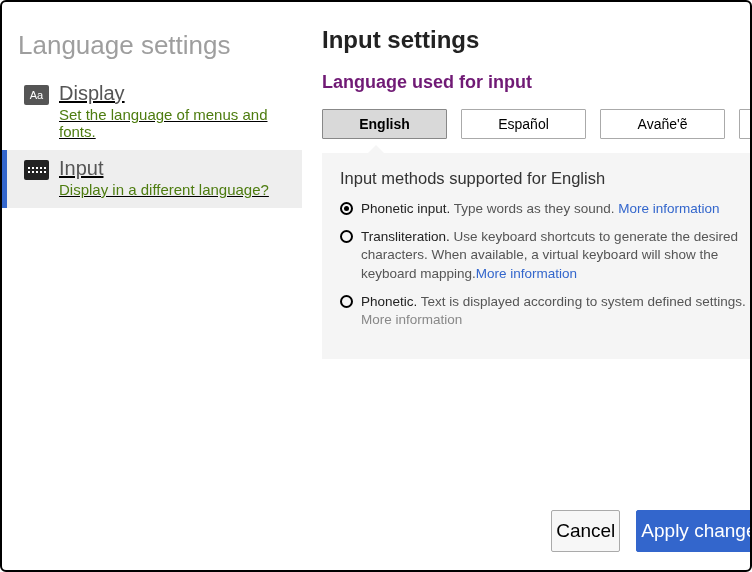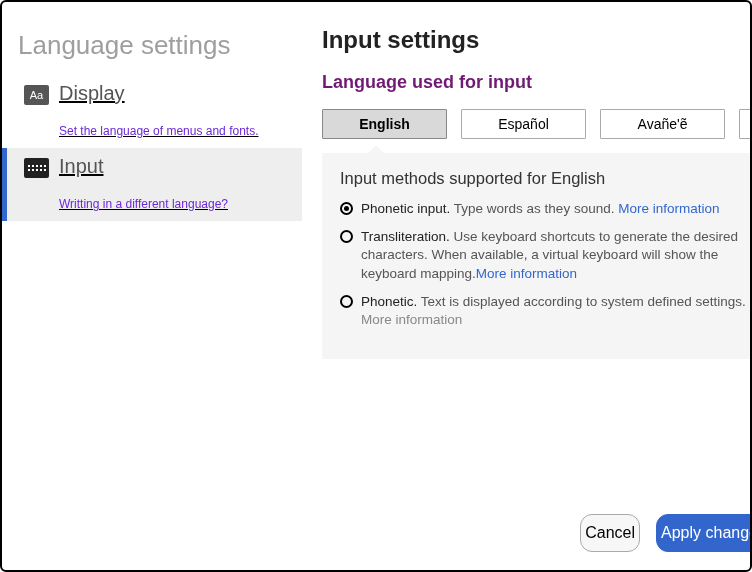--- a/index.html
+++ b/index.html
@@ -63,21 +63,21 @@
       gap: 2px;
       padding: 4px;
       align-content: center;
       justify-content: center;
     }
     .keyboard-icon span {
       width: 2px; height: 2px; background: #fff;
     }
     .sidebar-text { display:flex; flex-direction:column;text-decoration:underline; }
     .sidebar-label { font-size: 20px; color: #555; line-height: 1.1; }
-    .sidebar-desc { font-size: 12px; color: #6d28d9; margin-top: 20px; }
+    .sidebar-desc { font-size: 15px; color: #4d7c0f; margin-top: 2px; }
 
     .main {
       flex: 1;
       padding: 24px 28px 18px 20px;
       display: flex;
       flex-direction: column;
     }
     .main-title { font-size: 24px; font-weight: 700; color: #222; margin-bottom: 18px; }
     .section-title { font-size: 18px; font-weight: 700; color: #701a75; margin-bottom: 16px; }
 
@@ -146,23 +146,23 @@
 
     .footer {
       margin-top: auto;
       display: flex;
       justify-content: flex-end;
       gap: 16px;
       padding-top: 20px;
     }
     .btn {
       padding: 9px 4px;
-      font-size: 16px;
+      font-size: 19px;
       border: 1px solid #aaa;
-      border-radius: 12px;
+      border-radius: 2px;
       cursor: pointer;
       background: #f7f7f7;
     }
     .btn-primary {
       background: #3366cc;
       border-color: #3366cc;
       color: #fff;
     }
   </style>
 </head>
@@ -187,21 +187,21 @@
         <span></span>
         <span></span>
       <span></span>
         <span></span>
         <span></span>
         <span></span>
         <span></span>
     </div>
     <div class="sidebar-text">
       <div class="sidebar-label">Input</div>
-      <div class="sidebar-desc">Writting in a different language?</div>
+      <div class="sidebar-desc">Display in a different language?</div>
     </div>
   </div>
 </div>
 
 <div class="main">
   <div class="main-title">Input settings</div>
   <div class="section-title">Language used for input</div>
 
   <div class="lang-tabs">
     <div class="lang-tab selected">English</div>

